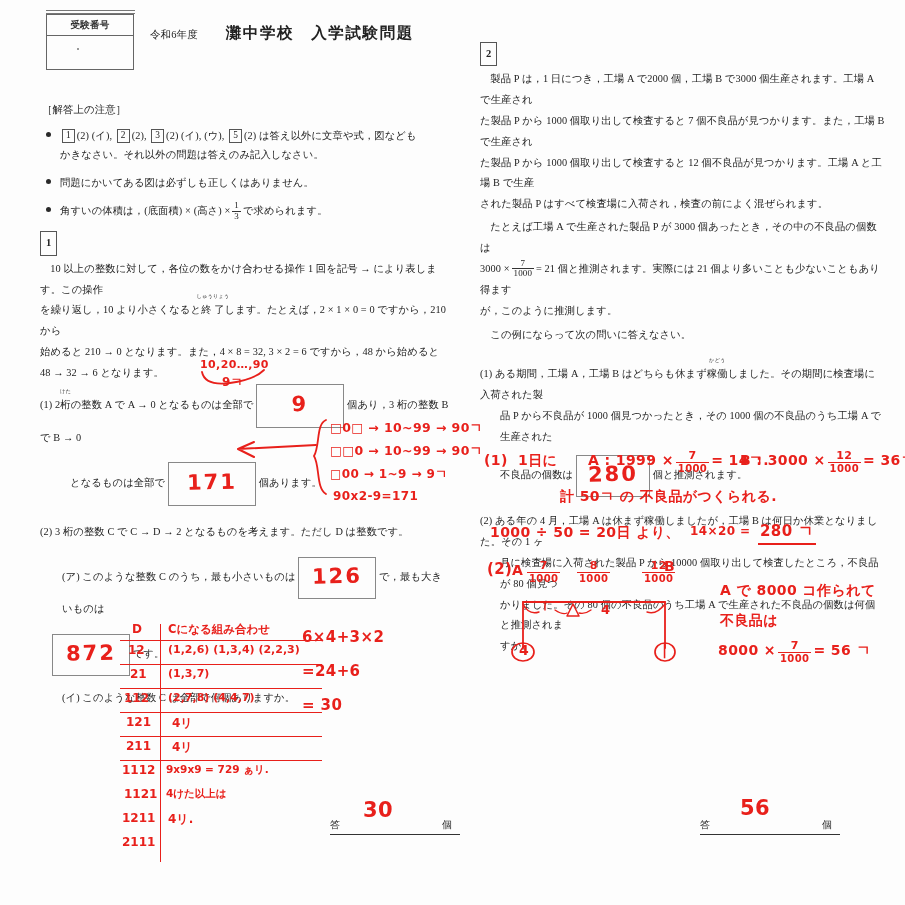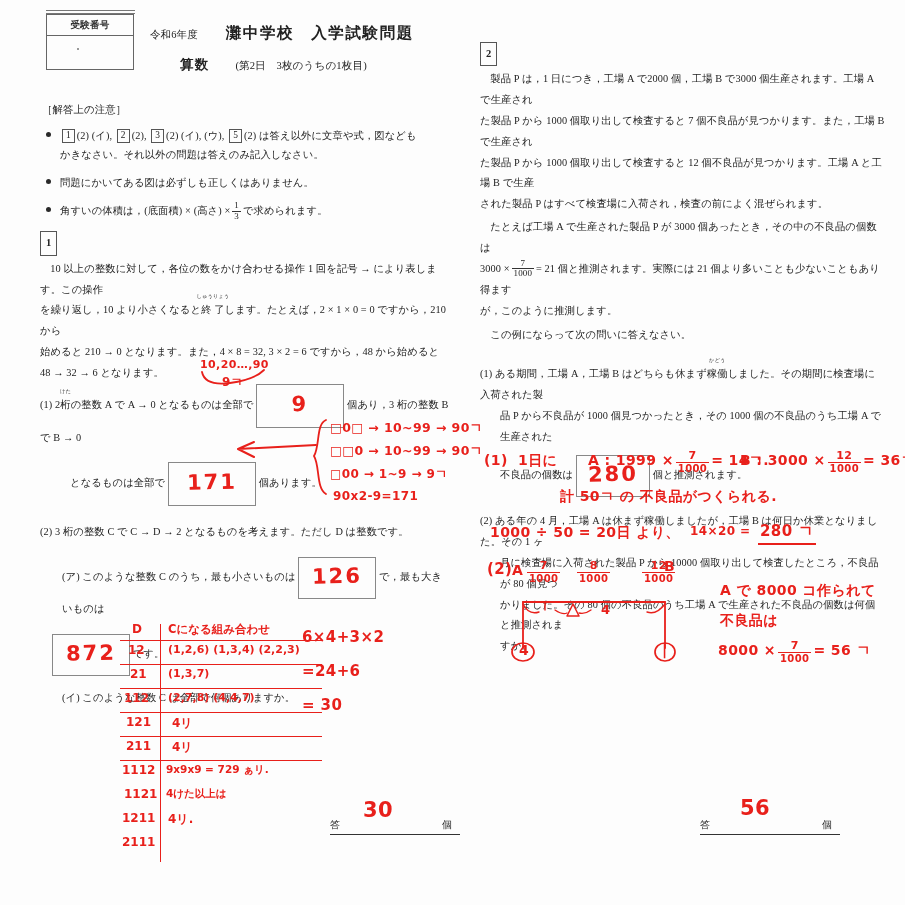--- a/index.html
+++ b/index.html
@@ -164,24 +164,20 @@
 
     <div class="hdr">
       <div class="rule-top"></div>
       <div class="examno-box">
         <div class="top">受験番号</div>
         <div class="dot"></div>
       </div>
       <div class="title-line">
         <span class="nendo">令和6年度</span>
         <span class="school">灘中学校　入学試験問題</span>
-      </div>
-      <div class="subject-line">
-        <span class="subject">算数</span>
-        <span class="sheetinfo">(第2日　3枚のうちの1枚目)</span>
       </div>
     </div>
 
     <div class="notice-head">［解答上の注意］</div>
 
     <div class="notice">
       <span class="bullet"></span>
       <span class="qnum-inline">1</span><span>(2) (イ),</span>
       <span class="qnum-inline">2</span><span>(2),</span>
       <span class="qnum-inline">3</span><span>(2) (イ), (ウ),</span>

